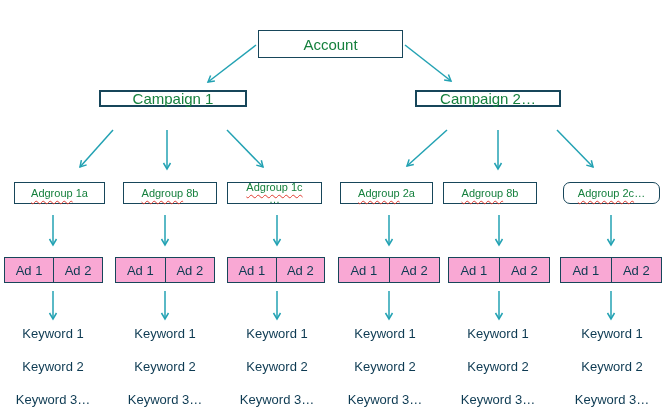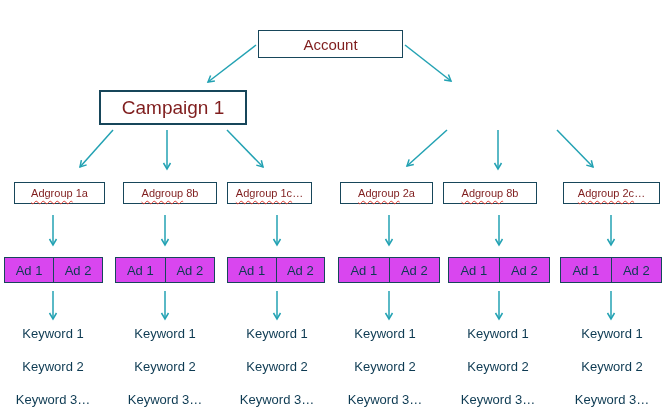--- a/index.html
+++ b/index.html
@@ -3,44 +3,44 @@
 <meta charset="utf-8">
 <style>
   html,body{margin:0;padding:0;background:#ffffff;}
   .canvas{
     position:relative;width:667px;height:407px;background:#ffffff;overflow:hidden;
     font-family:"Liberation Sans",sans-serif;color:#0d3a52;
   }
   .arrows{position:absolute;left:0;top:0;width:667px;height:407px;}
   .box{
     position:absolute;display:flex;align-items:center;justify-content:center;
-    border:1.5px solid #17465a;background:#ffffff;color:#7f1d1d;box-sizing:border-box;
+    border:1.5px solid #17465a;background:#ffffff;color:#15803d;box-sizing:border-box;
     white-space:pre;
   }
   .account{left:258px;top:30px;width:145px;height:28px;font-size:15px;}
-  .campaign{height:35px;font-size:19px;border-width:2px;}
+  .campaign{height:17px;font-size:15px;border-width:2px;}
   .c0{left:99px;top:90px;width:148px;}
   .c1{left:415px;top:90px;width:146px;}
   .adgroup{top:182px;height:22px;font-size:11px;}
   .ag0{left:14px;width:91px;}
   .ag1{left:123px;width:94px;}
-  .ag2{left:227px;width:85px;}
+  .ag2{left:227px;width:95px;flex-direction:column;}
   .ag3{left:340px;width:93px;}
   .ag4{left:443px;width:94px;}
-  .ag5{left:563px;width:97px;}
+  .ag5{left:563px;width:97px;border-radius:7px;}
   .sp{ 
     text-decoration-line:underline;
     text-decoration-style:wavy;
     text-decoration-color:#e03c31;
     text-decoration-thickness:1px;
     text-underline-offset:3px;
   }
   .pair{
     position:absolute;top:257px;height:26px;display:flex;
-    border:1.5px solid #17465a;background:#d946ef;box-sizing:border-box;font-size:13px;
+    border:1.5px solid #17465a;background:#f9a8d4;box-sizing:border-box;font-size:13px;
   }
   .p0{left:4px;width:99px;}
   .p1{left:115px;width:100px;}
   .p2{left:227px;width:98px;}
   .p3{left:338px;width:102px;}
   .p4{left:448px;width:102px;}
   .p5{left:560px;width:102px;}
   .cell{flex:1;display:flex;align-items:center;justify-content:center;box-sizing:border-box;}
   .cell + .cell{border-left:1.5px solid #17465a;}
   .kwcol{
@@ -93,20 +93,23 @@
       <line x1="611" y1="291" x2="611" y2="319" marker-end="url(#ah)"></line>
     </g>
   </svg>
 
   <div class="box account">
     <span>Account</span>
   </div>
 
   <div class="box campaign c0">
     <span>Campaign 1</span>
+  </div>
+  <div class="box campaign c1">
+    <span>Campaign 2…</span>
   </div>
 
   <div class="box adgroup ag0">
     <span class="sp">Adgroup</span><span> 1a</span>
   </div>
   <div class="box adgroup ag1">
     <span class="sp">Adgroup</span><span> 8b</span>
   </div>
   <div class="box adgroup ag2">
     <span class="sp">Adgroup 1c</span><span>…</span>

